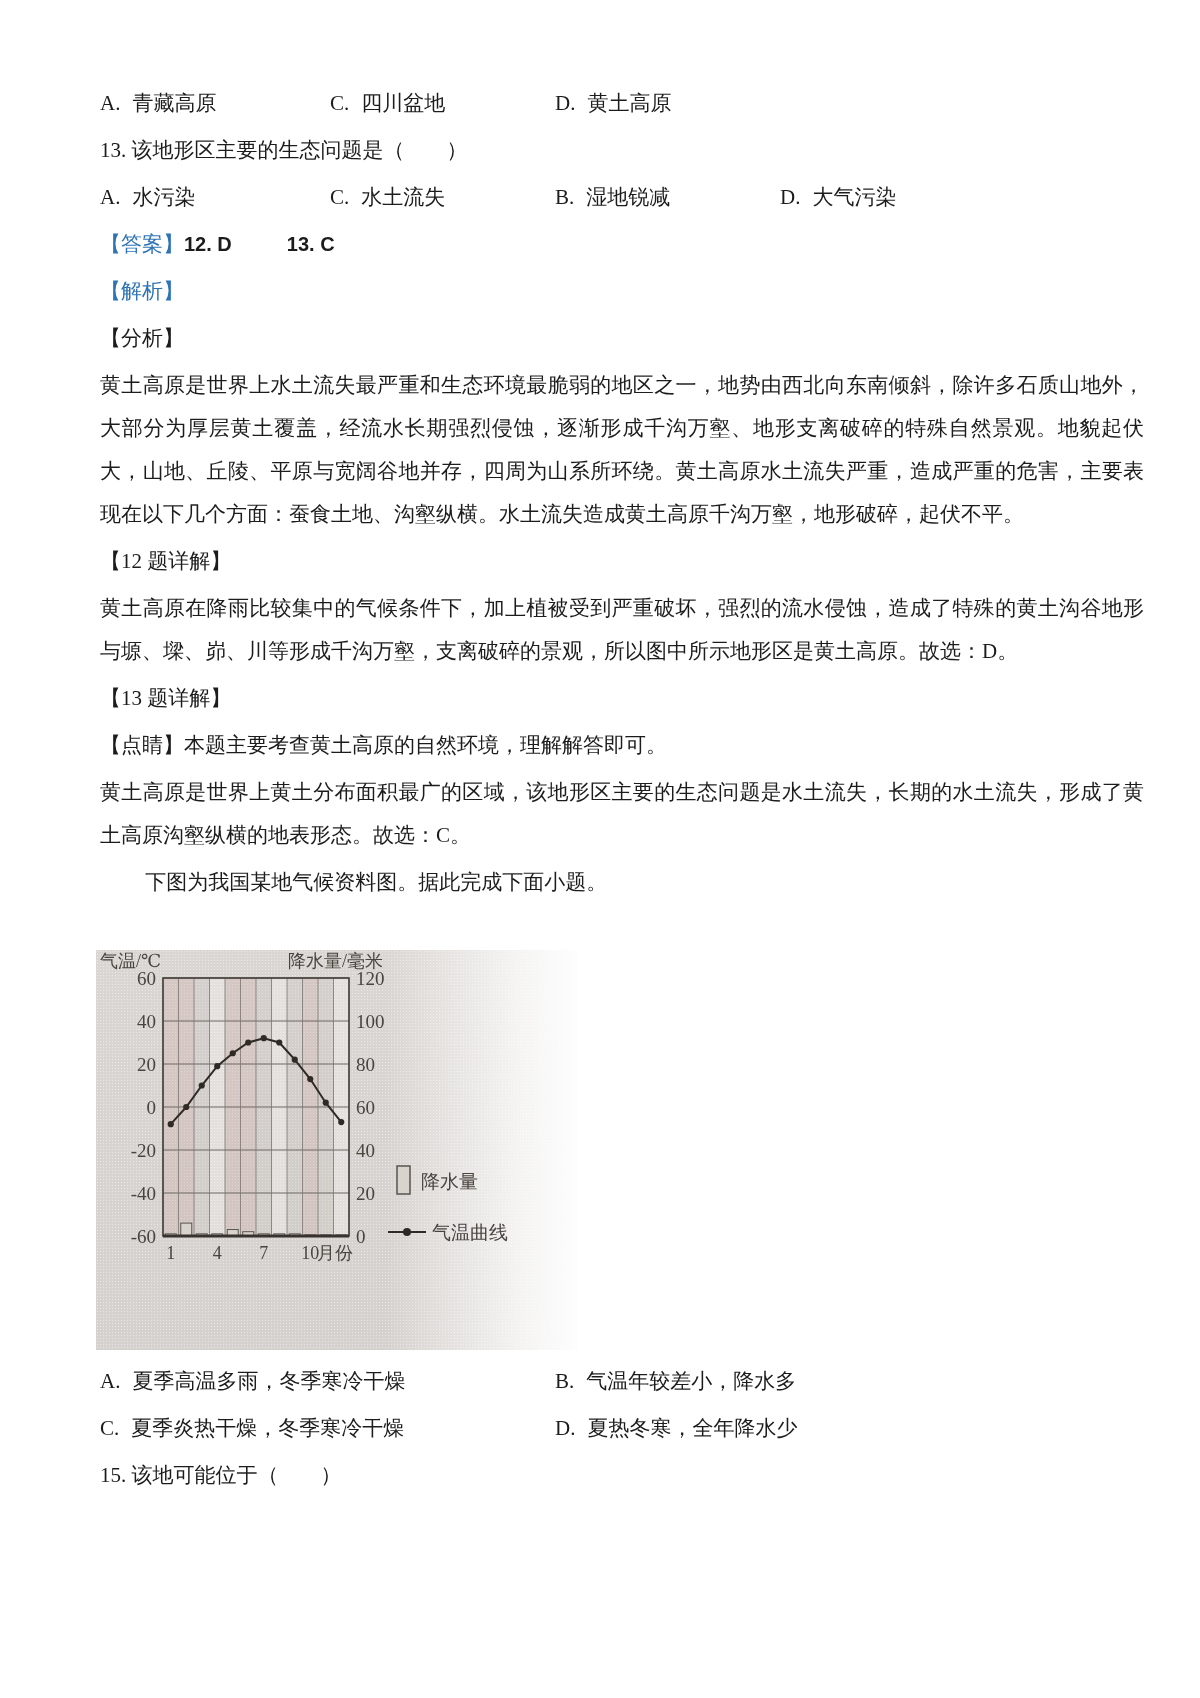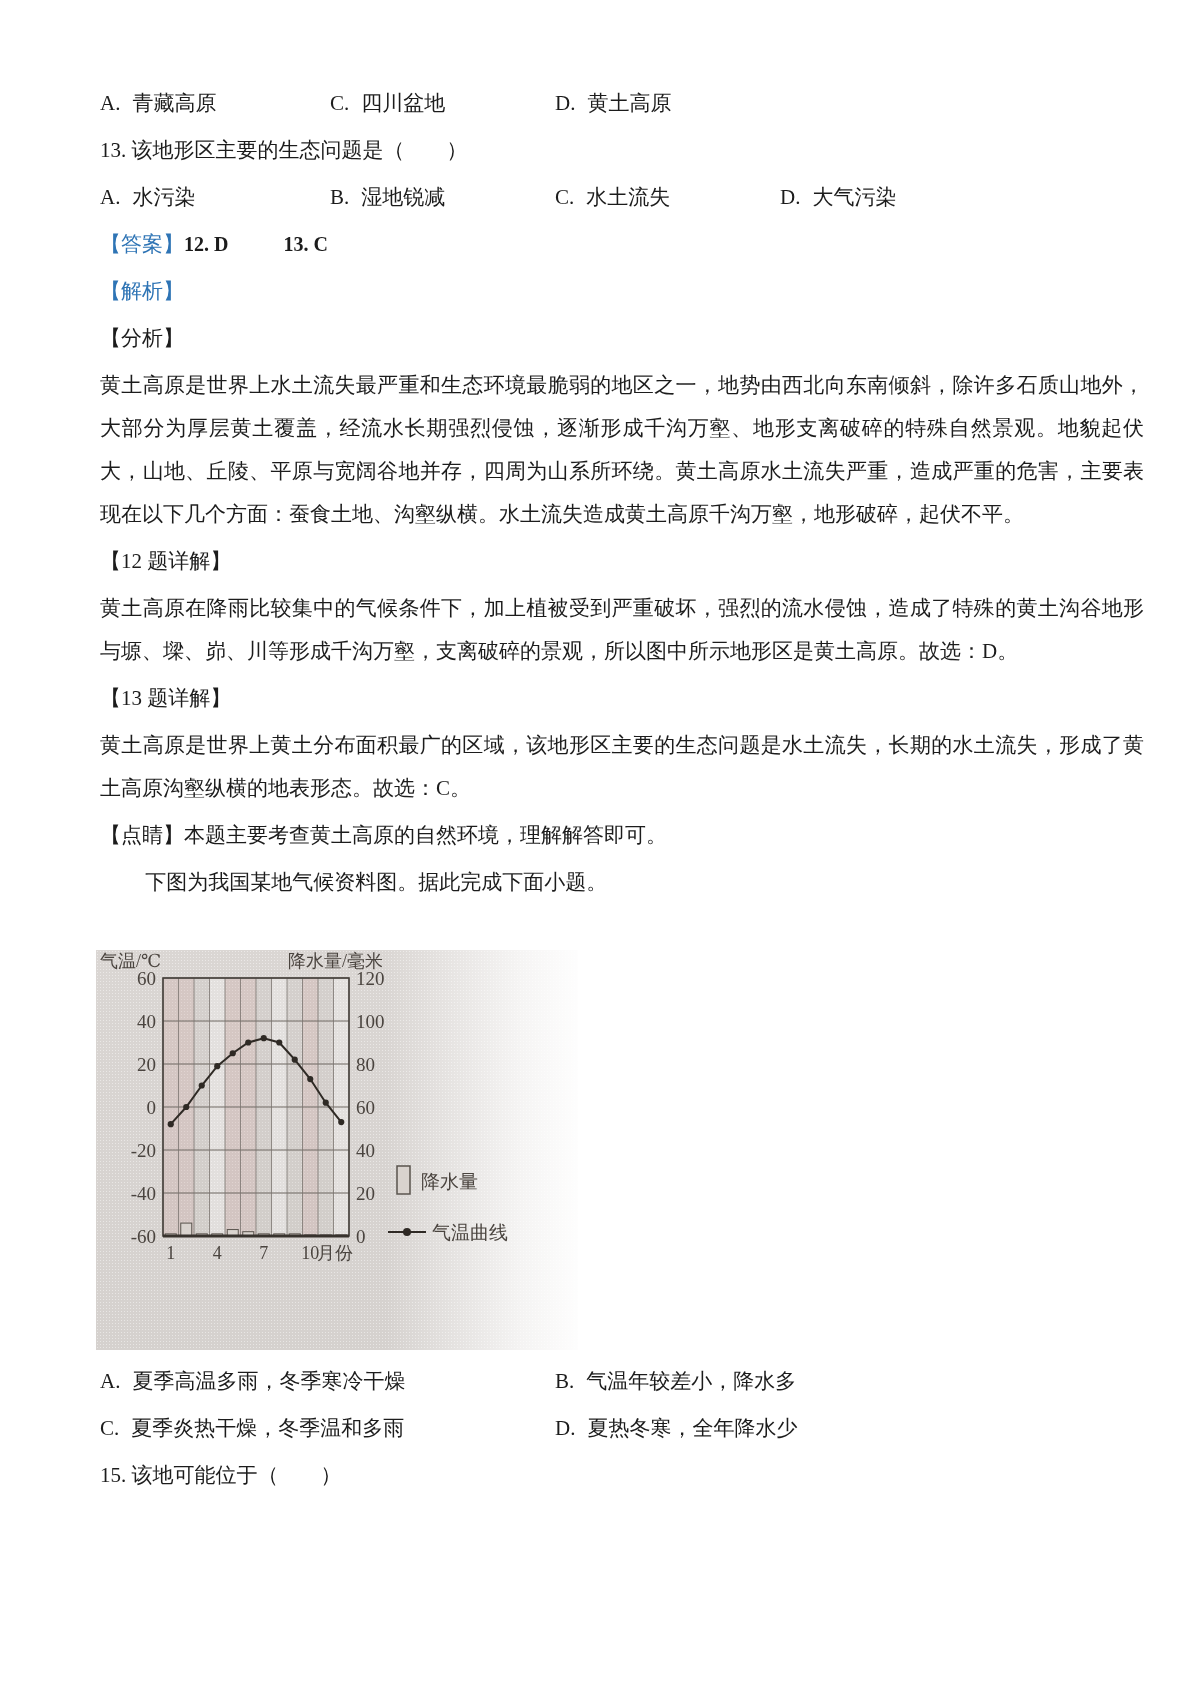--- a/index.html
+++ b/index.html
@@ -12,21 +12,21 @@
     font-family:"Liberation Serif","DejaVu Serif",serif;
     font-size:21px;color:#1c1c1c;
     overflow:hidden;
   }
   .line{line-height:43px;margin:0 0 4px 0;}
   .para{line-height:43px;margin:0 0 4px 0;text-align:justify;}
   .opts4{display:grid;grid-template-columns:230px 225px 225px auto;line-height:43px;margin-bottom:4px;}
   .opts2{display:grid;grid-template-columns:455px auto;line-height:43px;margin-bottom:4px;}
   .opt-label{margin-right:12px;}
   .blue{color:#2E74B5;}
-  .ansval{font-family:Liberation Serif, serif;font-weight:700;font-size:20px;}
+  .ansval{font-family:Liberation Sans, sans-serif;font-weight:700;font-size:20px;}
   .ansgap{display:inline-block;width:55px;}
   .intro{text-indent:2.15em;}
   .chart-scan{
     position:relative;
     width:482px;height:400px;
     margin:46px 0 10px -4px;
     background:
       radial-gradient(circle, rgba(255,255,255,.45) .5px, transparent 1px) 0 0/3px 3px,
       linear-gradient(90deg, rgba(255,255,255,0) 60%, rgba(255,255,255,.75) 88%, rgba(255,255,255,.97) 100%),
       linear-gradient(180deg,#dad6d3 0%,#d5d1ce 100%);
@@ -42,41 +42,41 @@
   <div class="opts4">
     <span><span class="opt-label">A.</span><span>青藏高原</span></span>
     <span><span class="opt-label">C.</span><span>四川盆地</span></span>
     <span><span class="opt-label">D.</span><span>黄土高原</span></span>
   </div>
 
   <p class="line">13. 该地形区主要的生态问题是（　　）</p>
 
   <div class="opts4">
     <span><span class="opt-label">A.</span><span>水污染</span></span>
+    <span><span class="opt-label">C.</span><span>水土流失</span></span>
     <span><span class="opt-label">B.</span><span>湿地锐减</span></span>
-    <span><span class="opt-label">C.</span><span>水土流失</span></span>
     <span><span class="opt-label">D.</span><span>大气污染</span></span>
   </div>
 
   <p class="line">
     <span class="blue">【答案】</span><span class="ansval">12. D</span><span class="ansgap"></span><span class="ansval">13. C</span>
   </p>
 
   <p class="line blue">【解析】</p>
   <p class="line">【分析】</p>
 
   <p class="para">黄土高原是世界上水土流失最严重和生态环境最脆弱的地区之一，地势由西北向东南倾斜，除许多石质山地外，大部分为厚层黄土覆盖，经流水长期强烈侵蚀，逐渐形成千沟万壑、地形支离破碎的特殊自然景观。地貌起伏大，山地、丘陵、平原与宽阔谷地并存，四周为山系所环绕。黄土高原水土流失严重，造成严重的危害，主要表现在以下几个方面：蚕食土地、沟壑纵横。水土流失造成黄土高原千沟万壑，地形破碎，起伏不平。</p>
 
   <p class="line">【12 题详解】</p>
   <p class="para">黄土高原在降雨比较集中的气候条件下，加上植被受到严重破坏，强烈的流水侵蚀，造成了特殊的黄土沟谷地形与塬、墚、峁、川等形成千沟万壑，支离破碎的景观，所以图中所示地形区是黄土高原。故选：D。</p>
 
   <p class="line">【13 题详解】</p>
+  <p class="para"><span>【点睛】</span><span>本题主要考查黄土高原的自然环境，理解解答即可。</span></p>
+
   <p class="para">黄土高原是世界上黄土分布面积最广的区域，该地形区主要的生态问题是水土流失，长期的水土流失，形成了黄土高原沟壑纵横的地表形态。故选：C。</p>
-
-  <p class="para"><span>【点睛】</span><span>本题主要考查黄土高原的自然环境，理解解答即可。</span></p>
 
   <p class="line intro">下图为我国某地气候资料图。据此完成下面小题。</p>
 
   <div class="chart-scan">
     <svg id="chart-svg" width="482" height="335" viewBox="0 0 482 335">
         <rect x="67" y="28" width="15.5" height="258" fill="rgba(199,160,153,0.26)"></rect>
         <rect x="82.5" y="28" width="15.5" height="258" fill="rgba(199,160,153,0.26)"></rect>
         <rect x="98" y="28" width="15.5" height="258" fill="rgba(186,181,177,0.18)"></rect>
         <rect x="113.5" y="28" width="15.5" height="258" fill="rgba(255,255,255,0.28)"></rect>
         <rect x="129" y="28" width="15.5" height="258" fill="rgba(199,160,153,0.26)"></rect>
@@ -162,19 +162,19 @@
         <text x="336" y="289" font-size="19">气温曲线</text>
       </svg>
   </div>
 
 
   <div class="opts2">
     <span><span class="opt-label">A.</span><span>夏季高温多雨，冬季寒冷干燥</span></span>
     <span><span class="opt-label">B.</span><span>气温年较差小，降水多</span></span>
   </div>
   <div class="opts2">
-    <span><span class="opt-label">C.</span><span>夏季炎热干燥，冬季温和多雨</span></span>
+    <span><span class="opt-label">C.</span><span>夏季炎热干燥，冬季寒冷干燥</span></span>
     <span><span class="opt-label">D.</span><span>夏热冬寒，全年降水少</span></span>
   </div>
 
   <p class="line">15. 该地可能位于（　　）</p>
 
 </div>
 
 </body></html>

